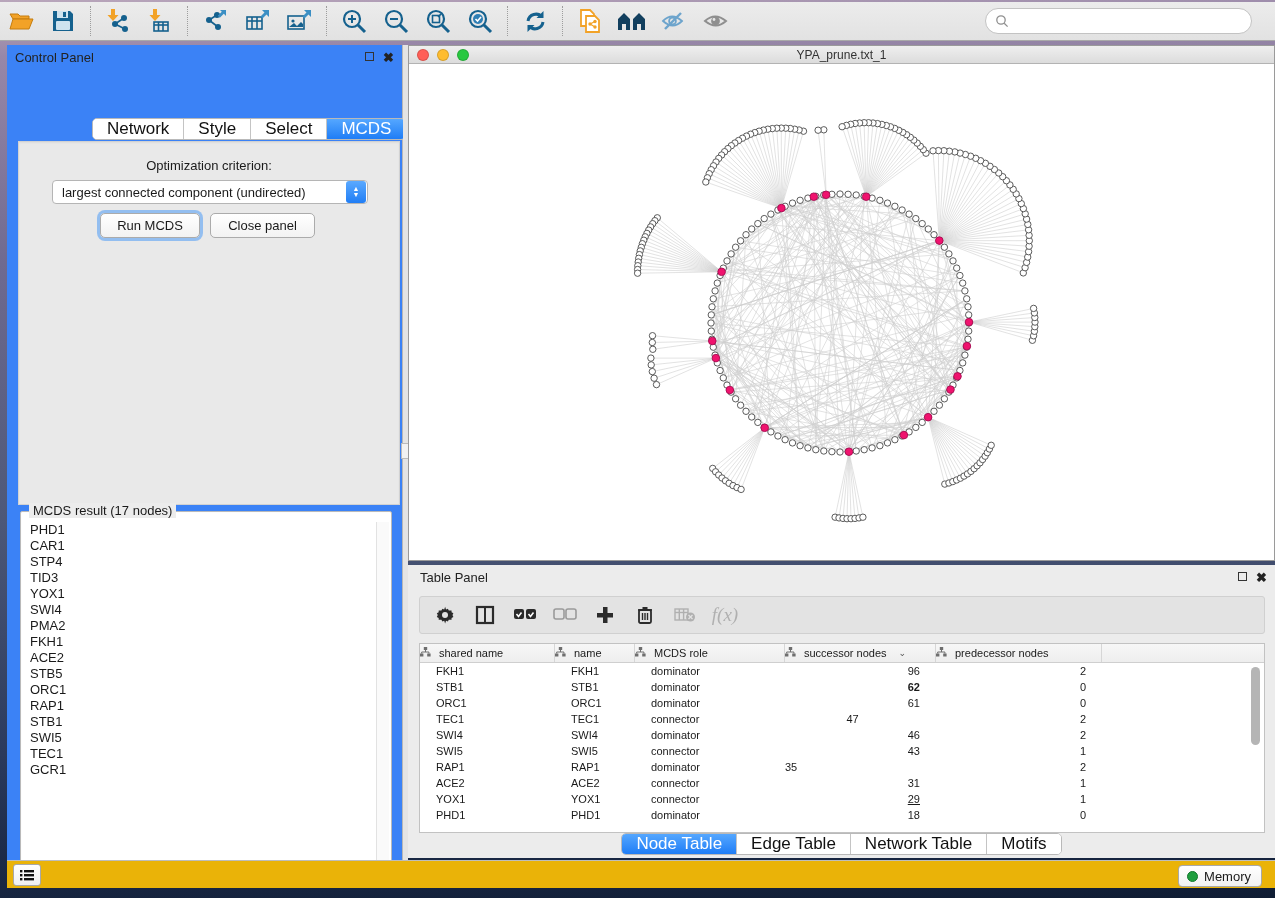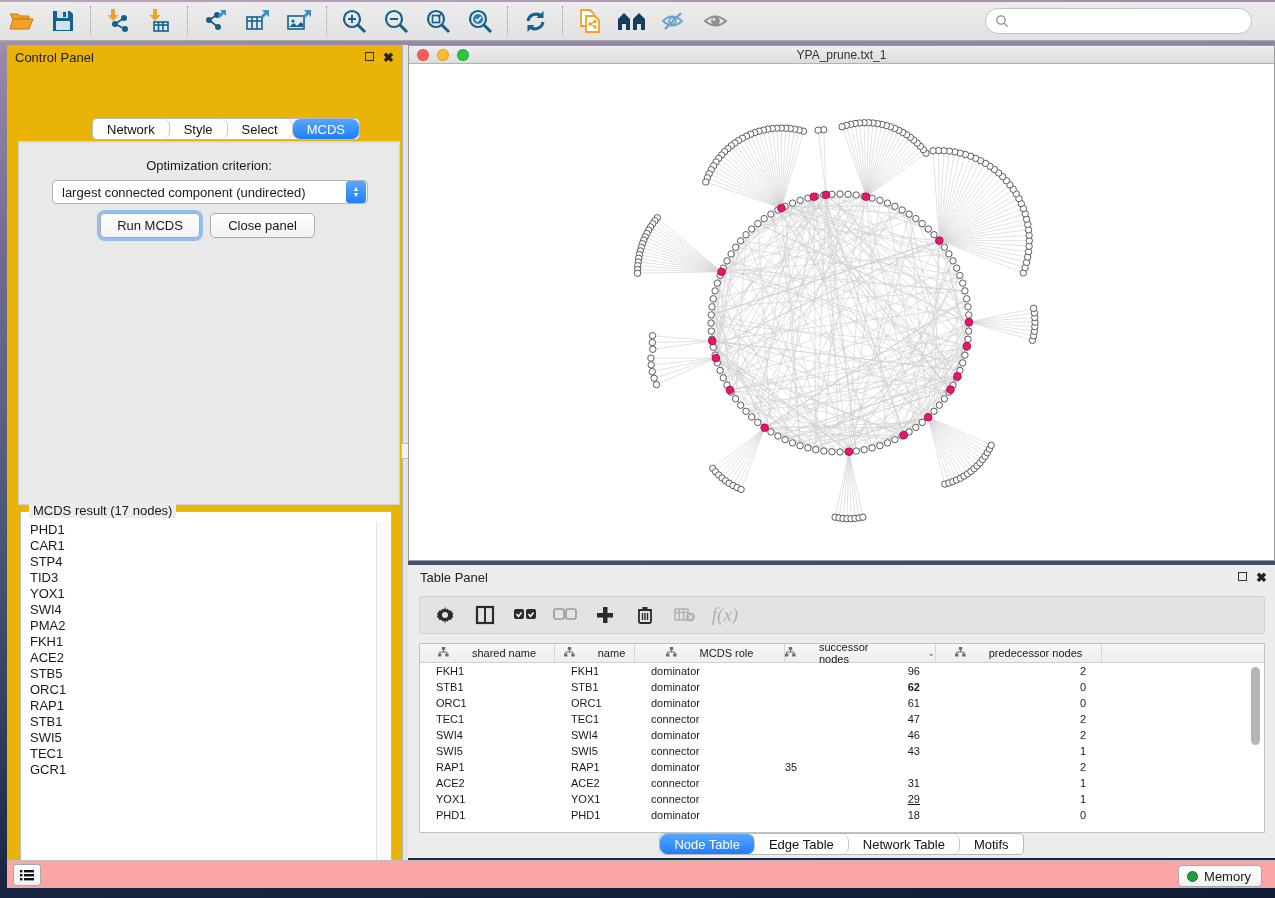--- a/index.html
+++ b/index.html
@@ -19,28 +19,28 @@
     border-bottom:1px solid #a9a9a9;
     display:flex; align-items:center;
   }
   .tb-icon { width:30px; height:30px; display:inline-flex; align-items:center; justify-content:center; margin:0 6px; cursor:default; }
   .tb-sep { width:1px; height:30px; margin:0 6px; border-left:1px dotted #9d9d9d; }
   #search-wrap { position:absolute; right:23px; top:8px; width:267px; height:26px;
     background:#fff; border:1px solid #c3c3c3; border-radius:13px; display:flex; align-items:center; padding-left:9px;}
   #search-input { border:none; outline:none; flex:1; height:20px; font-size:12px; background:transparent; }
 
   
-  #control-panel { left:7px; top:45px; width:396px; height:815px; background:#eab308; border-right:1px solid #b7b7b7;}
+  #control-panel { left:7px; top:45px; width:396px; height:815px; background:#3b82f6; border-right:1px solid #b7b7b7;}
   .panel-titlebar { height:24px; display:flex; align-items:center; padding:0 8px; font-size:13px; color:#222;}
   .panel-title { flex:1; }
   .wicon { font-size:11px; color:#222; margin-left:9px; cursor:default; line-height:1;}
   .float-box { width:9px; height:9px; border:1.5px solid #333; display:inline-block; }
 
   .seg-tabs { display:flex; border:1px solid #b9b9b9; border-radius:5px; overflow:hidden; background:#fff; height:22px; }
-  .seg-tab { font-size:13px; padding:8px 14px; display:flex; align-items:center; border-right:1px solid #c4c4c4; background:#fff; color:#111; cursor:default;border-radius:7px;}
+  .seg-tab { font-size:17px; padding:8px 14px; display:flex; align-items:center; border-right:1px solid #c4c4c4; background:#fff; color:#111; cursor:default;}
   .seg-tab:last-child { border-right:none; }
   .seg-tab.sel { background:linear-gradient(#55a7ff,#1f7df6); color:#fff; }
   #cp-tabs { left:85px; top:73px; }
 
   #cp-inner { left:11px; top:96px; width:382px; height:364px; background:#e9e9e9; border:1px solid #d2d2d2; box-shadow:inset 0 1px 2px rgba(0,0,0,.05);}
   #opt-label { width:100%; text-align:center; margin-top:16px; font-size:13px; }
   #criterion-select { position:absolute; left:33px; top:38px; width:316px; height:24px; background:#fff;
      border:1px solid #b5b5b5; border-radius:4px; display:flex; align-items:center; font-size:13px; }
   #criterion-select .val { flex:1; padding-left:9px; white-space:nowrap; }
   #criterion-select .stepper { width:20px; height:22px; background:linear-gradient(#5aa9ff,#217ef5); border-radius:3px; margin-right:1px;
@@ -71,33 +71,33 @@
 
   
   #table-panel { left:408px; top:565px; width:867px; height:293px; background:#ececec; }
   #tp-toolbar { position:absolute; left:11px; top:31px; width:846px; height:38px; background:#e3e3e3;
      border:1px solid #d0d0d0; border-radius:3px; display:flex; align-items:center; padding-left:12px; }
   .tp-icon { margin-right:14px; display:inline-flex; align-items:center; justify-content:center; width:26px; height:26px; }
   .tp-fx { font-family:"Liberation Serif", serif; font-style:italic; font-size:19px; color:#b0b0b0; }
 
   #grid { position:absolute; left:11px; top:78px; width:846px; height:190px; background:#fff; border:1px solid #c2c2c2; }
   #grid-header { display:flex; height:19px; background:linear-gradient(#f7f7f7,#eeeeee); border-bottom:1px solid #cfcfcf; font-size:11px; }
-  .gh-cell { display:flex; align-items:center; justify-content:center; border-right:1px solid #d6d6d6; position:relative; gap:23px;}
+  .gh-cell { display:flex; align-items:center; justify-content:flex-start; border-right:1px solid #d6d6d6; position:relative; gap:8px;}
   .gh-cell:last-child { border-right:none; }
   .sort-chev { font-size:9px; color:#555; margin-left:4px;}
   .grid-rows { font-size:11px; }
   .g-row { display:flex; height:16px; align-items:center; }
   .g-cell { white-space:nowrap; overflow:hidden; }
   #grid-scroll { position:absolute; right:3px; top:21px; width:10px; bottom:4px; }
   #grid-thumb { position:absolute; left:0; top:2px; width:9px; height:78px; background:#b5b5b5; border-radius:5px; }
 
   #bottom-tabs { position:absolute; left:0; right:0; top:268px; display:flex; justify-content:center; }
 
   
-  #status-bar { left:7px; top:860px; width:1268px; height:28px; background:#fca5a5; border-top:1px solid #bdbdbd;
+  #status-bar { left:7px; top:860px; width:1268px; height:28px; background:#eab308; border-top:1px solid #bdbdbd;
      display:flex; align-items:center; }
   #taskmgr-btn { width:28px; height:22px; margin-left:6px; background:linear-gradient(#fff,#f0f0f0); border:1px solid #a8a8a8;
      border-radius:3px; display:flex; align-items:center; justify-content:center; }
   #memory-btn { position:absolute; right:13px; top:4px; height:22px; padding:0 10px 0 8px; background:linear-gradient(#fff,#f1f1f1);
      border:1px solid #a8a8a8; border-radius:4px; display:flex; align-items:center; gap:6px; font-size:13px; }
   #memory-dot { width:11px; height:11px; border-radius:50%; background:#1e9e3e; border:1px solid #12772c; }
 </style>
 </head>
 <body>
 
@@ -1177,21 +1177,21 @@
           <div class="g-cell" style="width: 80px; padding: 0px 0px 0px 16px; text-align: left;">ORC1</div>
           <div class="g-cell" style="width: 150px; padding: 0px 0px 0px 16px; text-align: left;">dominator</div>
           <div class="g-cell" style="width: 151px; padding: 0px 16px 0px 0px; text-align: right;">61</div>
           <div class="g-cell" style="width: 166px; padding: 0px 16px 0px 0px; text-align: right;">0</div>
           <div class="g-cell" style="width: 162px; padding: 0px 0px 0px 16px; text-align: left;"></div>
         </div>
         <div class="g-row">
           <div class="g-cell" style="width: 135px; padding: 0px 0px 0px 16px; text-align: left;">TEC1</div>
           <div class="g-cell" style="width: 80px; padding: 0px 0px 0px 16px; text-align: left;">TEC1</div>
           <div class="g-cell" style="width: 150px; padding: 0px 0px 0px 16px; text-align: left;">connector</div>
-          <div class="g-cell" style="width: 151px; padding: 0px 16px 0px 0px; text-align: right;">47</div>
+          <div class="g-cell" style="width: 151px; padding: 0px 16px 0px 0px; text-align: center;">47</div>
           <div class="g-cell" style="width: 166px; padding: 0px 16px 0px 0px; text-align: right;">2</div>
           <div class="g-cell" style="width: 162px; padding: 0px 0px 0px 16px; text-align: left;"></div>
         </div>
         <div class="g-row">
           <div class="g-cell" style="width: 135px; padding: 0px 0px 0px 16px; text-align: left;">SWI4</div>
           <div class="g-cell" style="width: 80px; padding: 0px 0px 0px 16px; text-align: left;">SWI4</div>
           <div class="g-cell" style="width: 150px; padding: 0px 0px 0px 16px; text-align: left;">dominator</div>
           <div class="g-cell" style="width: 151px; padding: 0px 16px 0px 0px; text-align: right;">46</div>
           <div class="g-cell" style="width: 166px; padding: 0px 16px 0px 0px; text-align: right;">2</div>
           <div class="g-cell" style="width: 162px; padding: 0px 0px 0px 16px; text-align: left;"></div>

